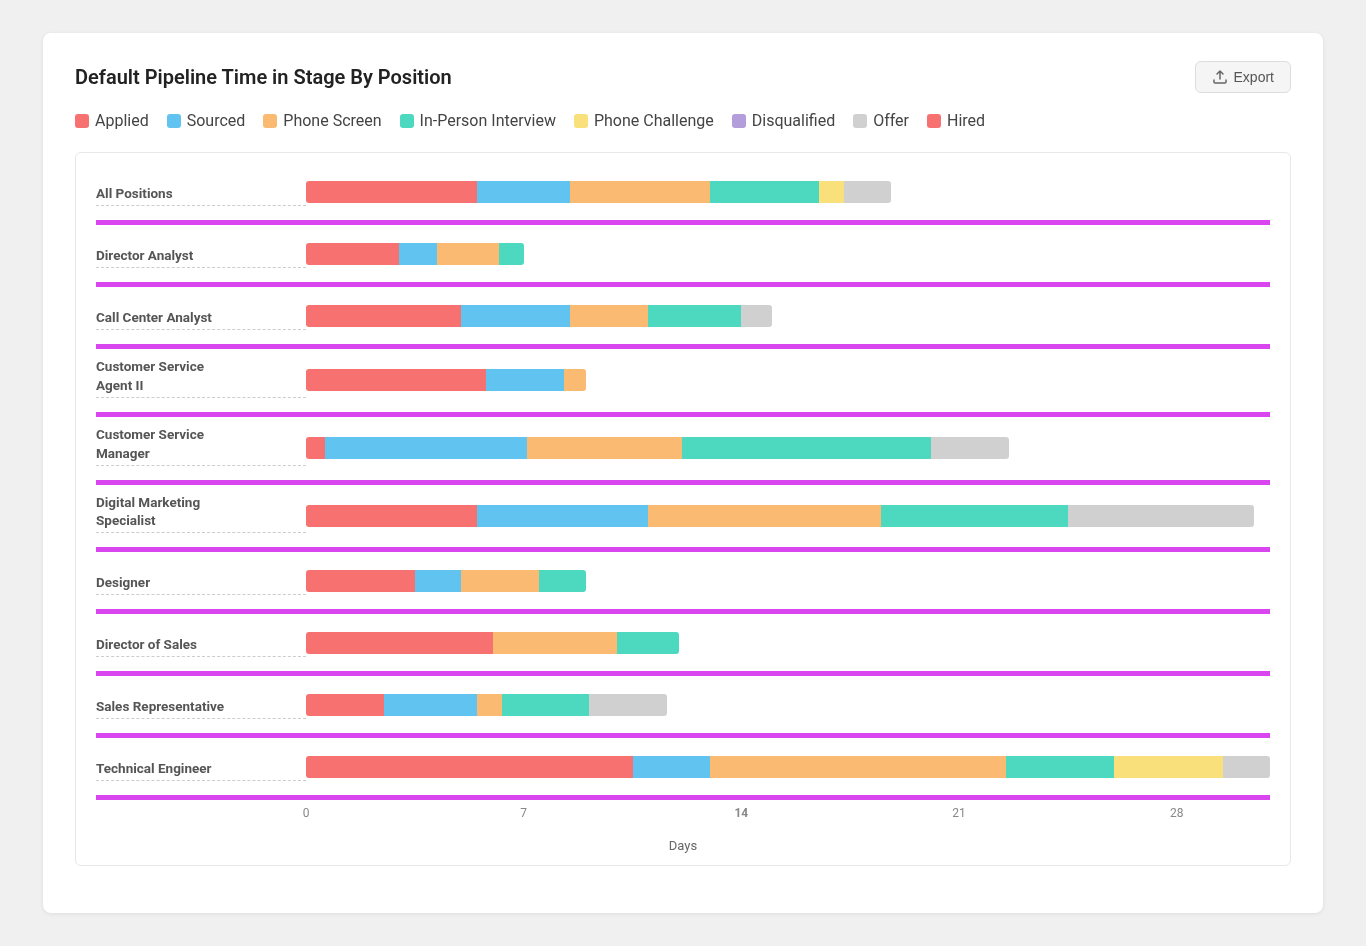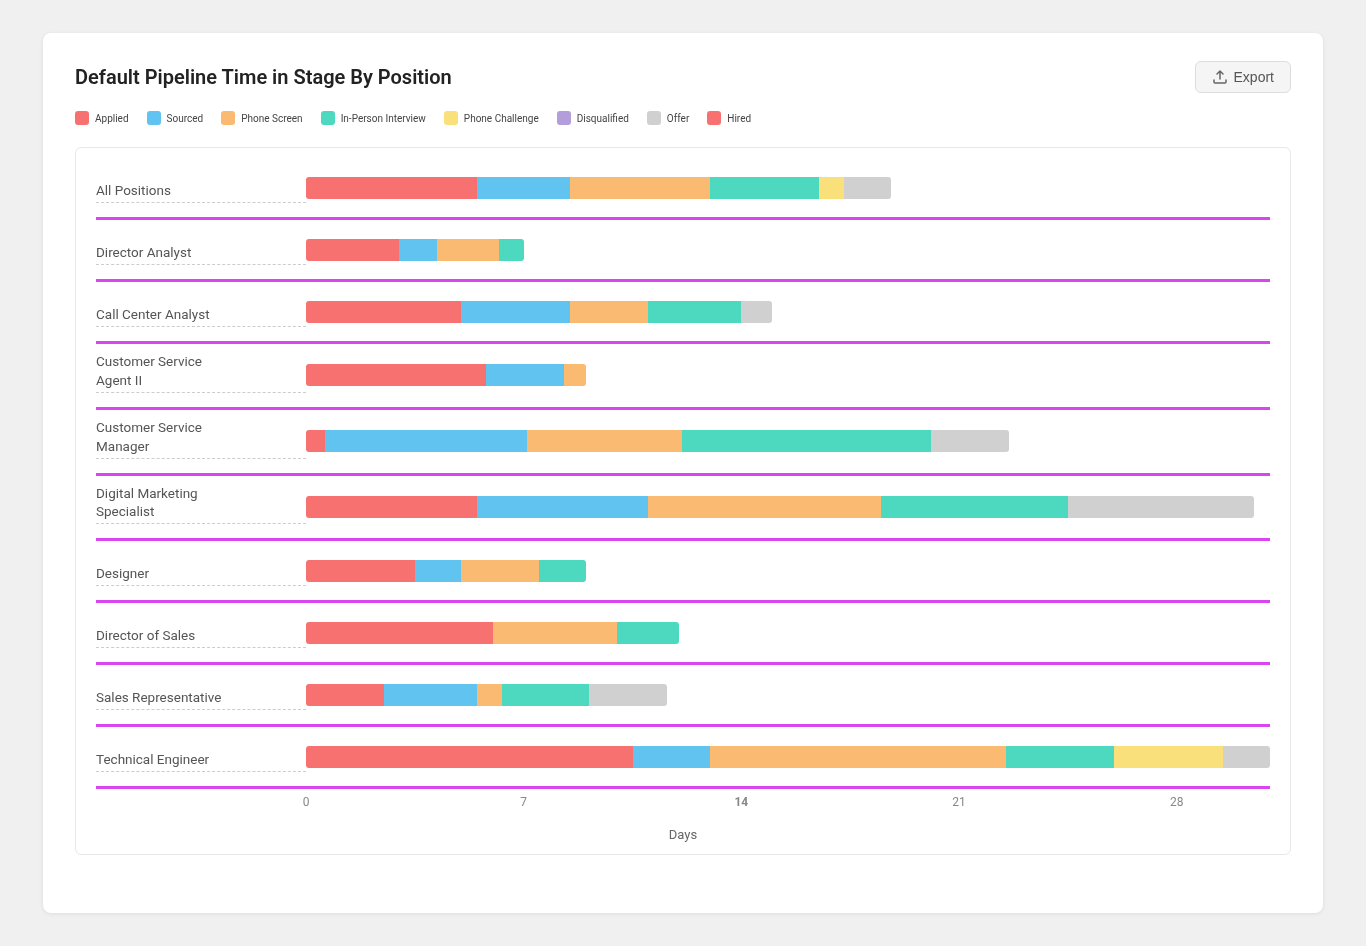--- a/index.html
+++ b/index.html
@@ -41,21 +41,21 @@
       padding: 7px 16px;
       font-size: 14px;
       color: #555;
       cursor: pointer;
     }
     .legend {
       display: flex;
       flex-wrap: wrap;
       gap: 18px;
       margin-bottom: 22px;
-      font-size: 10px;
+      font-size: 16px;
       color: #444;
       align-items: center;
     }
     .legend-item {
       display: flex;
       align-items: center;
       gap: 6px;
     }
     .legend-dot {
       width: 14px;
@@ -66,23 +66,24 @@
     .chart-container {
       border: 1px solid #e8e8e8;
       border-radius: 6px;
       padding: 10px 0 0 0;
     }
     .chart-rows {
       padding: 0 20px;
     }
     .chart-row {
       display: flex;
-      border-bottom: 3px solid #d946ef;
+      border-bottom: 5px solid #d946ef;
       min-height: 62px;
       padding: 8px 0;
+      font-weight: bold;
     }
     .row-label {
       width: 210px;
       min-width: 210px;
       font-size: 13.5px;
       color: #555;
       border-bottom: 1px dashed #ccc;
       padding-bottom: 2px;
       line-height: 1.4;
       align-self: flex-end;

